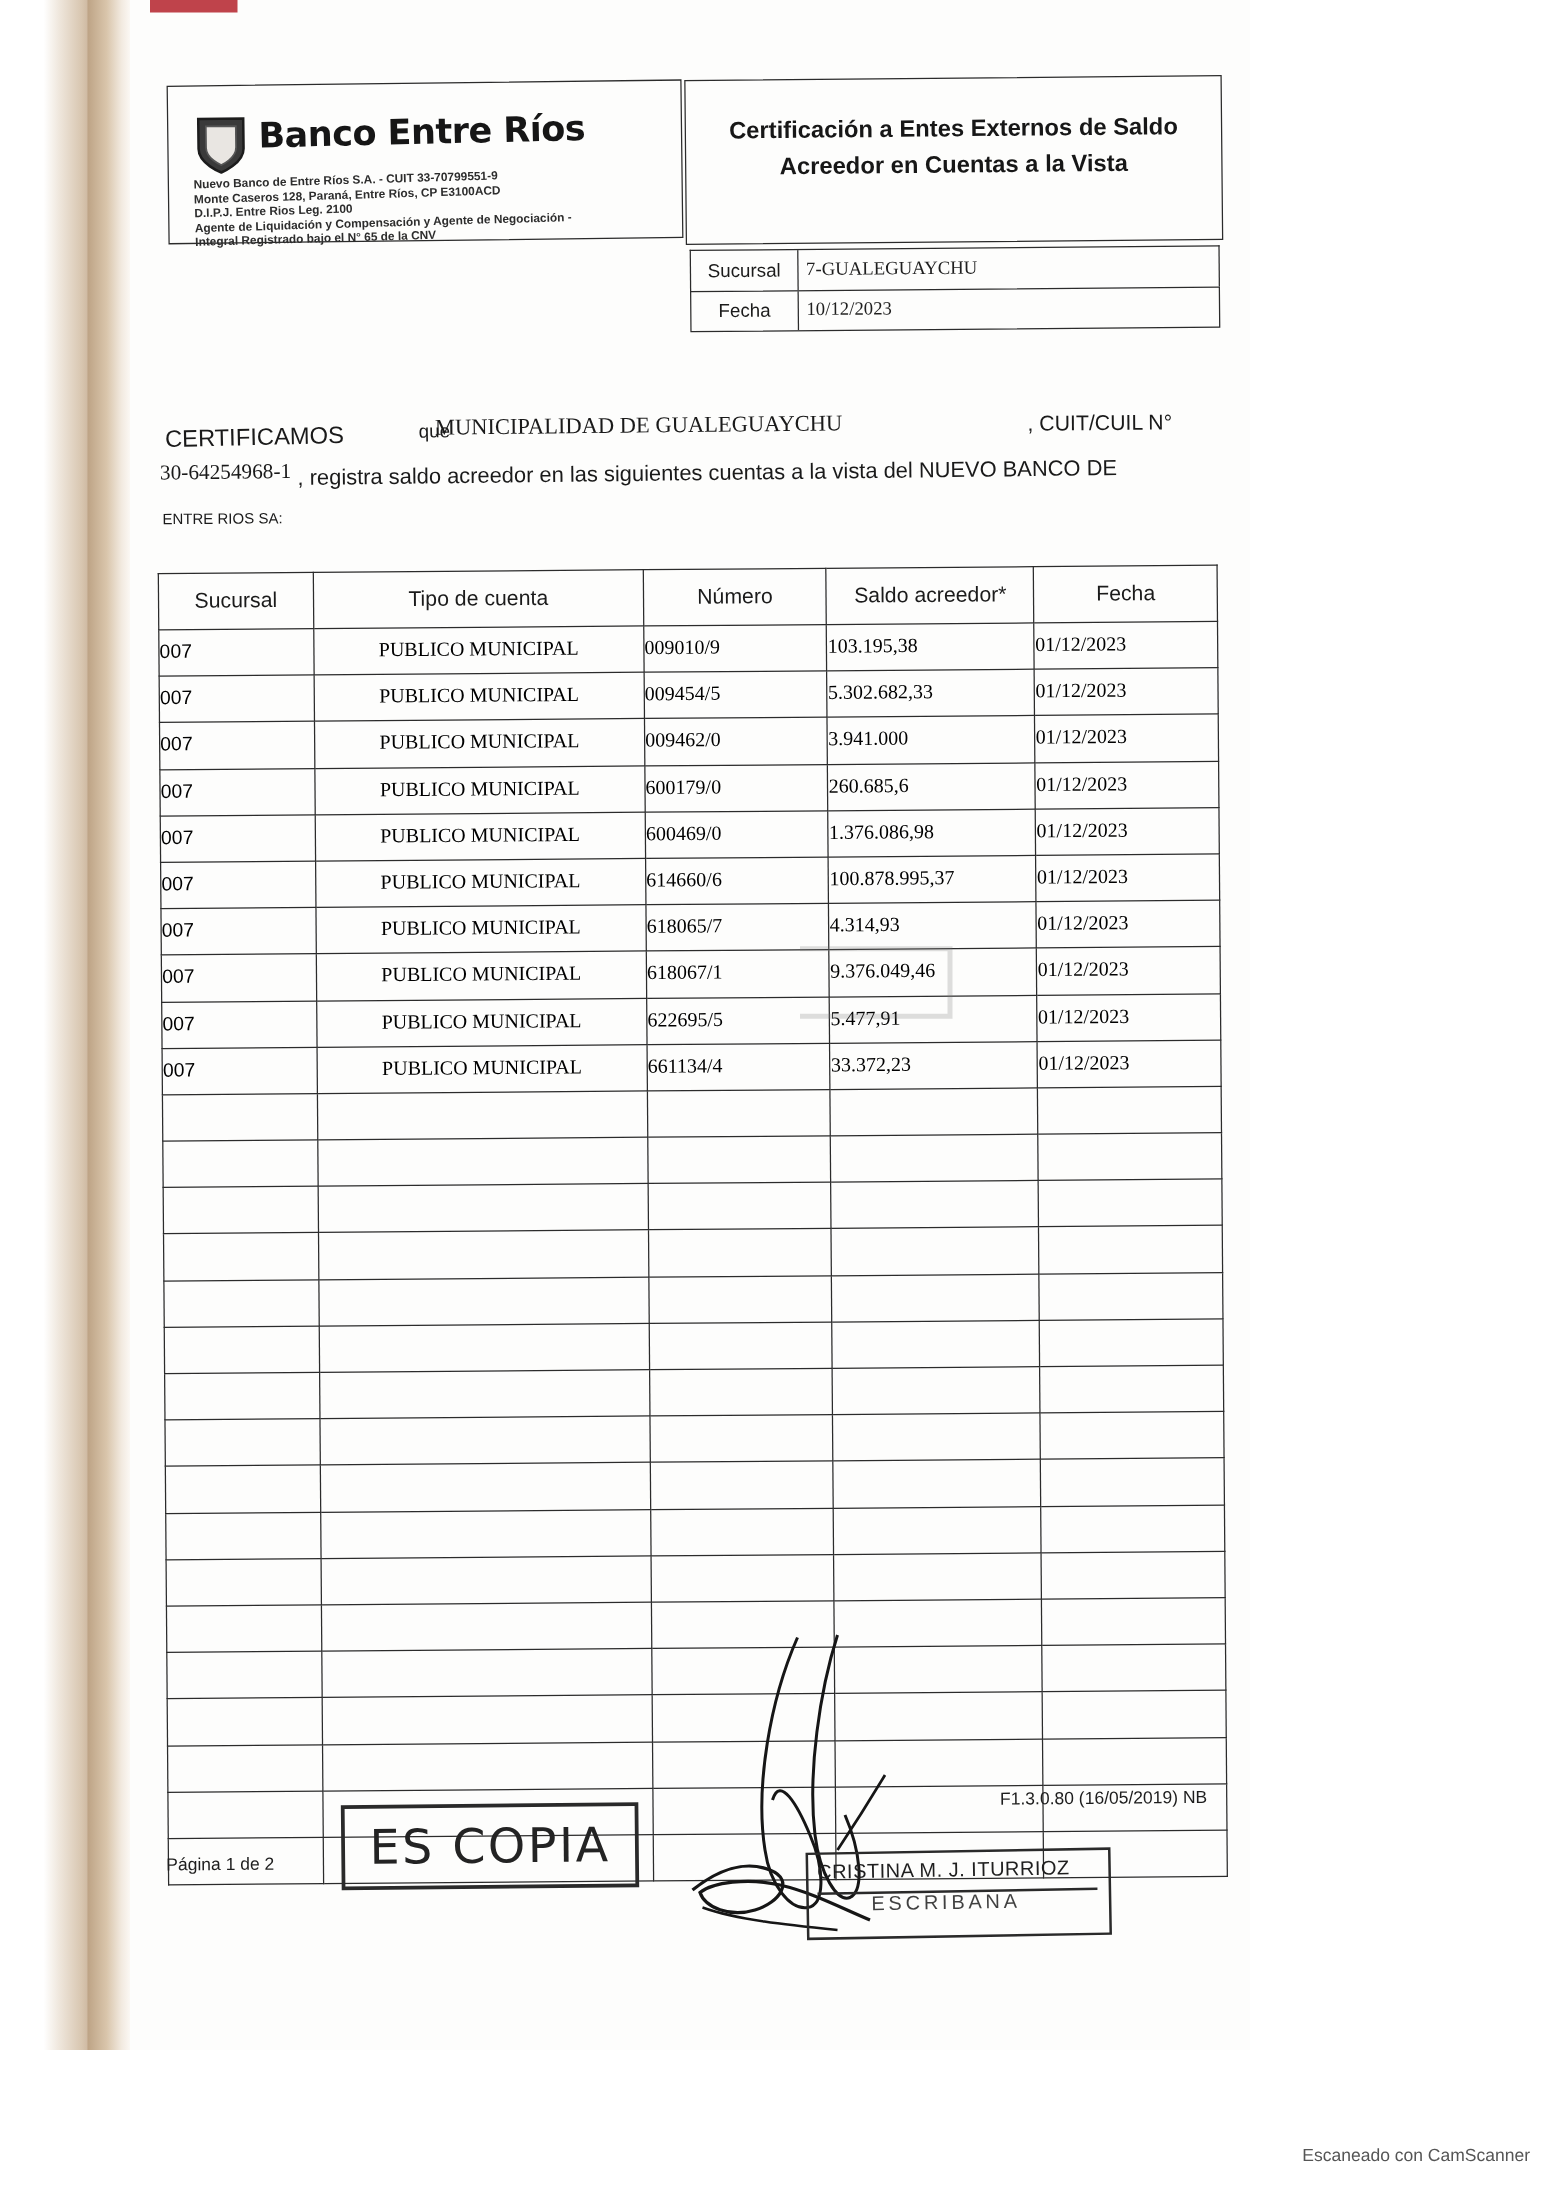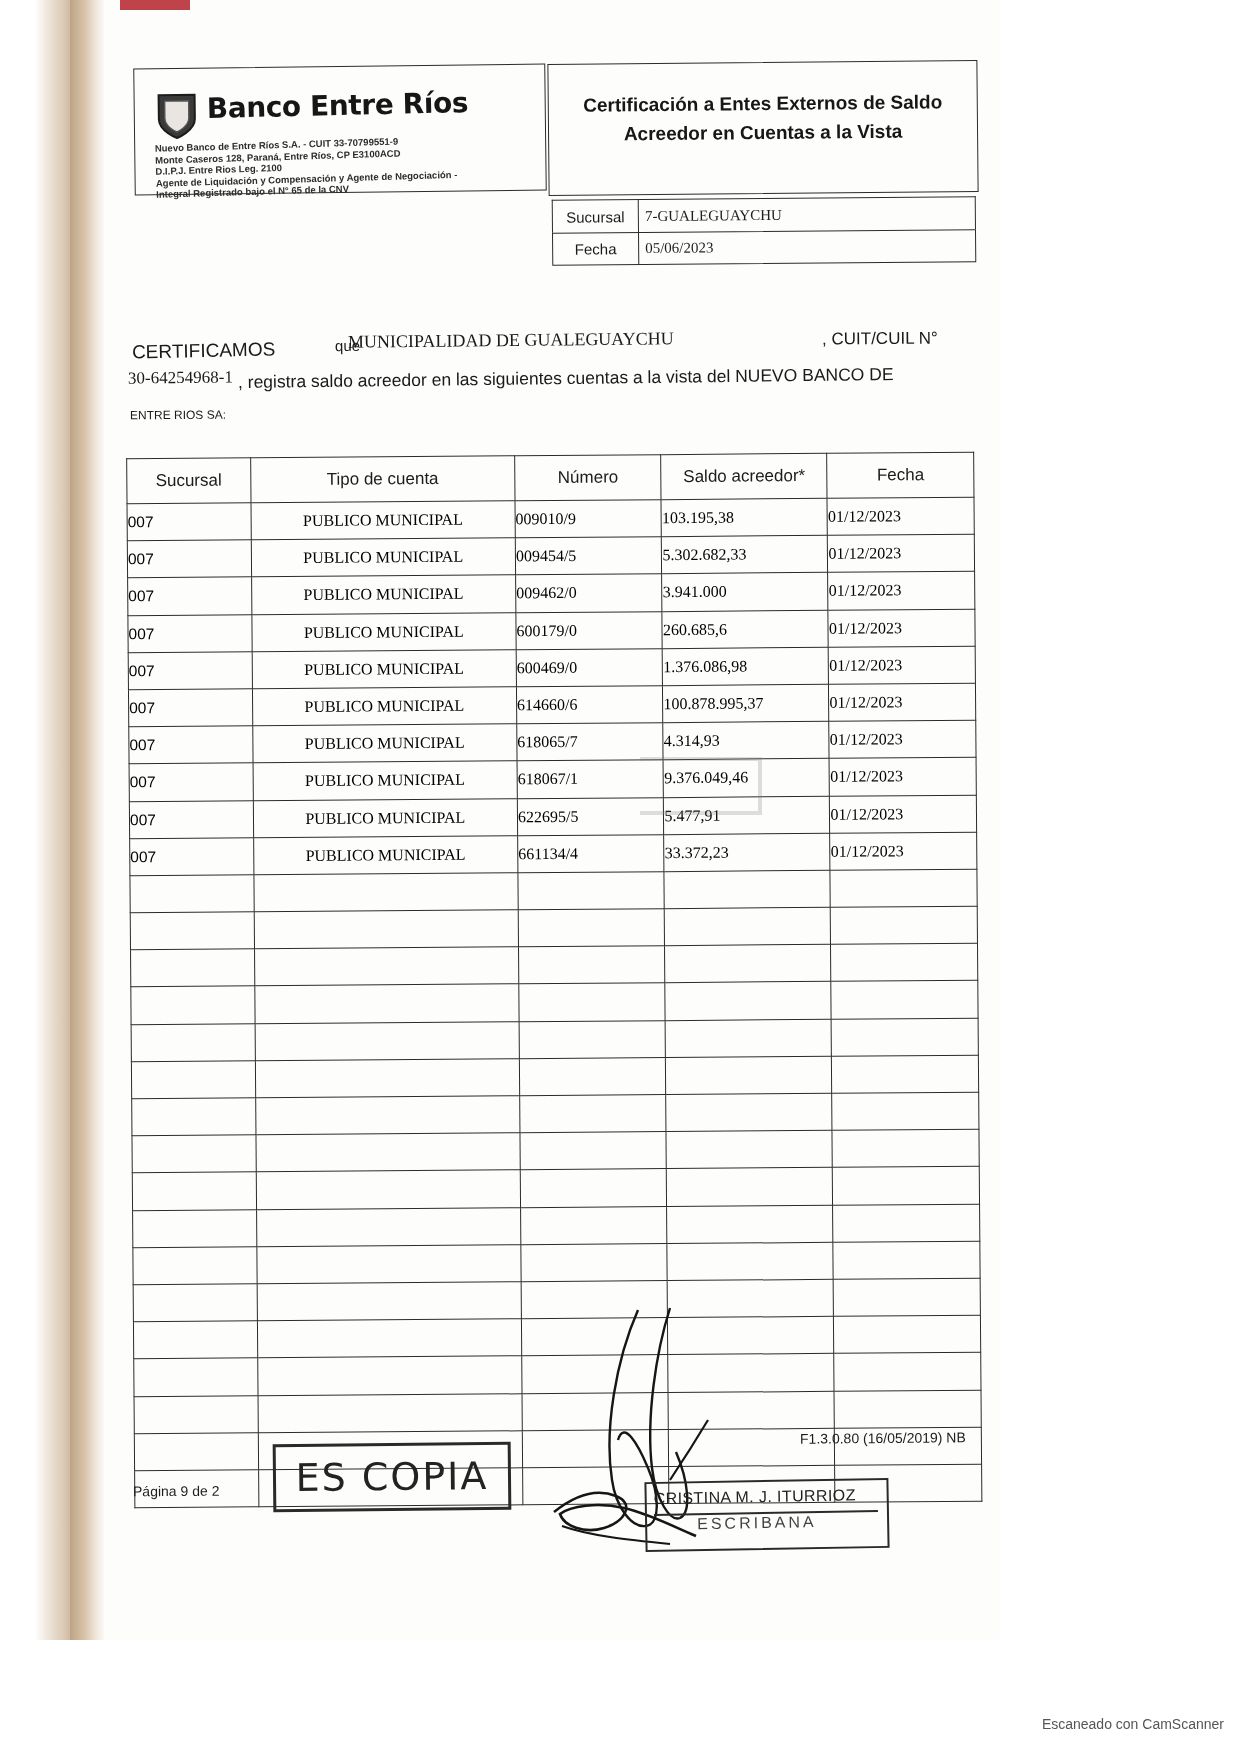--- a/index.html
+++ b/index.html
@@ -240,21 +240,21 @@
     <div class="hdr-title">Certificación a Entes Externos de Saldo Acreedor en Cuentas a la Vista</div>
   </div>
 
   <div class="minitable">
     <div class="mrow">
       <div class="mlab">Sucursal</div>
       <div class="mval serif">7-GUALEGUAYCHU</div>
     </div>
     <div class="mrow">
       <div class="mlab">Fecha</div>
-      <div class="mval serif">05/06/2023</div>
+      <div class="mval serif">10/12/2023</div>
     </div>
   </div>
 
   <div class="para">
     <span class="p-certificamos">CERTIFICAMOS</span>
     <span class="p-que">que</span>
     <span class="p-entity serif">MUNICIPALIDAD DE GUALEGUAYCHU</span>
     <span class="p-cuitlabel">, CUIT/CUIL  N°</span>
     <span class="p-cuitnum serif">30-64254968-1</span>
     <span class="p-line2">, registra saldo acreedor en las siguientes cuentas a la vista del NUEVO BANCO DE</span>
@@ -477,21 +477,21 @@
 
   <svg class="signature" viewBox="0 0 240 260">
     <path d="M118 10 C96 60 84 130 92 180 C96 208 112 228 126 226 C140 224 140 196 128 168 C118 144 104 120 98 140" fill="none" stroke="#161616" stroke-width="2.4"></path>
     <path d="M150 8 C136 52 126 118 132 168 C136 200 150 222 160 218 C172 212 168 180 156 152" fill="none" stroke="#161616" stroke-width="2.4"></path>
     <path d="M188 120 C176 140 162 162 150 180" fill="none" stroke="#161616" stroke-width="2.2"></path>
     <path d="M34 212 C54 196 76 188 96 196 C116 204 104 222 84 228 C64 234 44 226 40 214
              C50 206 78 202 104 208 C130 214 152 226 176 236" fill="none" stroke="#161616" stroke-width="2.6"></path>
     <path d="M42 226 C70 236 110 240 150 244" fill="none" stroke="#161616" stroke-width="2"></path>
   </svg>
 
-  <div class="pagina">Página 9 de 2</div>
+  <div class="pagina">Página 1 de 2</div>
   <div class="escopia">ES COPIA</div>
   <div class="formcode">F1.3.0.80 (16/05/2019) NB</div>
 
   <div class="notarybox">
     <div class="notary-name">CRISTINA M. J. ITURRIOZ</div>
     <div class="notary-rule"></div>
     <div class="notary-role">ESCRIBANA</div>
   </div>
 
   <div class="camscanner">Escaneado con CamScanner</div>

